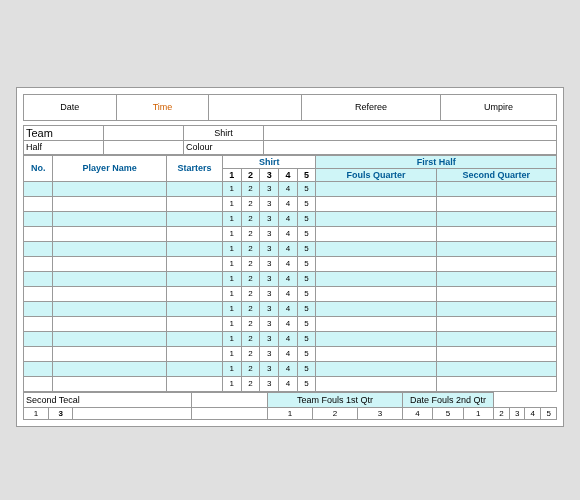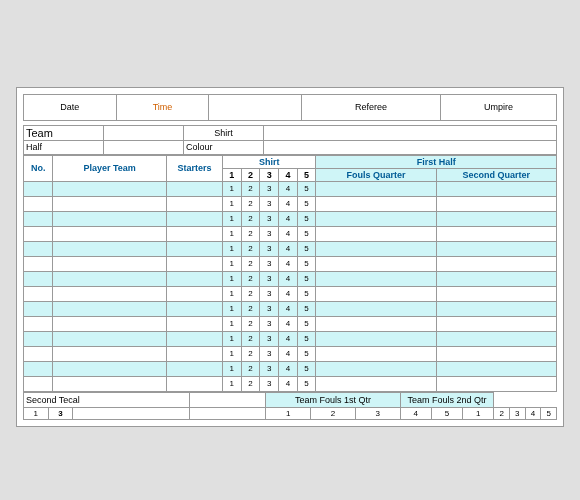--- a/index.html
+++ b/index.html
@@ -88,21 +88,21 @@
   </table>
 
   <table>
     <thead>
 
       <tr>
         <th rowspan="2" style="width:22px; color:#005b96;">
           <span>No.</span>
         </th>
         <th rowspan="2" style="width:85px; color:#005b96;">
-          <span>Player Team</span>
+          <span>Player Name</span>
         </th>
         <th rowspan="2" style="width:42px; color:#005b96;">
           <span>Starters</span>
         </th>
         <th colspan="5" style="color:#005b96;">
           <span>Shirt</span>
         </th>
         <th colspan="2" style="color:#005b96; background:#cff5f7;">
           <span>First Half</span>
         </th>
@@ -298,21 +298,21 @@
     <tbody>
       <tr>
         <td colspan="3" style="text-align:left; font-size:9px; width:149px; border:1px solid #999; padding:2px;">
           <span>Second Tecal</span>
         </td>
         <td style="width:68px; border:1px solid #999;"></td>
         <td colspan="3" style="text-align:center; font-size:9px; border:1px solid #999; width:120px; background:#cff5f7;">
           <span>Team Fouls 1st Qtr</span>
         </td>
         <td colspan="3" style="text-align:center; font-size:9px; border:1px solid #999; background:#cff5f7;">
-          <span>Team Fouls 2nd Qtr</span>
+          <span>Date Fouls 2nd Qtr</span>
         </td>
       </tr>
       <tr>
         <td style="border:1px solid #999; width:22px; font-size:8px;">1</td>
         <td style="border:1px solid #999; width:22px; font-size:8px; font-weight:bold;">3</td>
         <td style="border:1px solid #999; width:105px;"></td>
         <td style="border:1px solid #999; width:68px;"></td>
         <td style="border:1px solid #999; font-size:8px; width:14px;">1</td>
         <td style="border:1px solid #999; font-size:8px; width:14px;">2</td>
         <td style="border:1px solid #999; font-size:8px; width:14px;">3</td>

